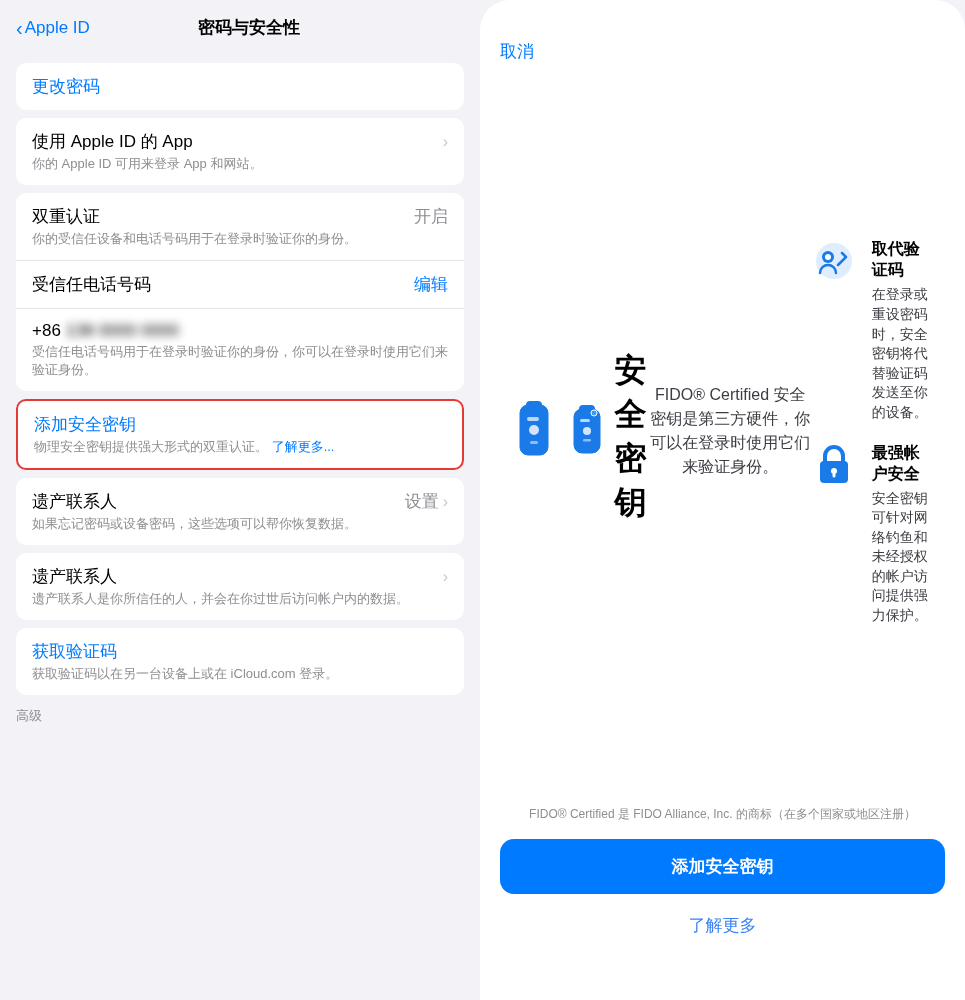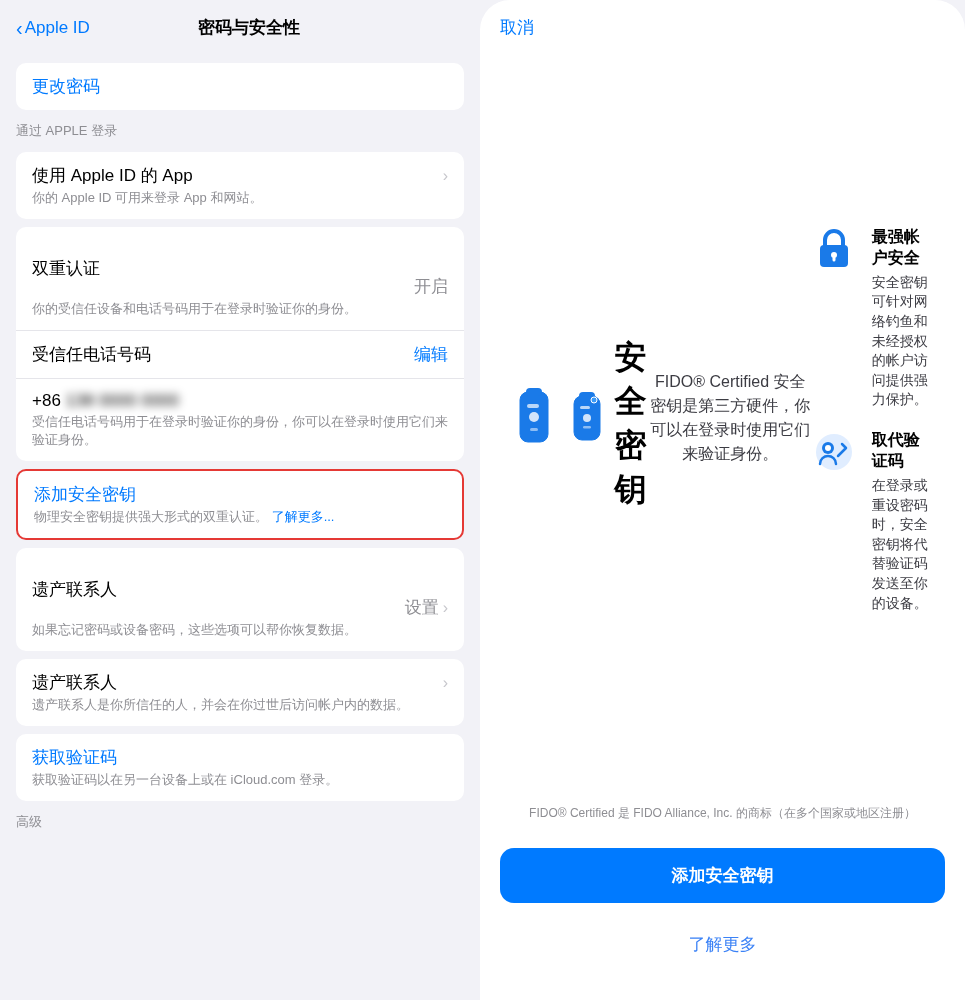--- a/index.html
+++ b/index.html
@@ -98,21 +98,20 @@
       justify-content: space-between;
       align-items: center;
     }
 
     .row-value {
       font-size: 17px;
       color: #8e8e93;
       display: flex;
       align-items: center;
       gap: 4px;
-      margin-top: 36px;
     }
 
     .chevron-right {
       color: #c7c7cc;
       font-size: 16px;
     }
 
     .edit-btn {
       color: #007aff;
       font-size: 17px;
@@ -180,20 +179,21 @@
       border-top-left-radius: 30px;
       border-top-right-radius: 30px;
       overflow: hidden;
       display: flex;
       flex-direction: column;
       position: relative;
     }
 
     .right-header {
       padding: 16px 20px 0 20px;
+      margin-top: 24px;
     }
 
     .cancel-btn {
       color: #007aff;
       font-size: 17px;
       cursor: pointer;
     }
 
     .right-content {
       flex: 1;
@@ -261,25 +261,25 @@
       margin-bottom: 4px;
     }
 
     .feature-desc {
       font-size: 14px;
       color: #3c3c43;
       line-height: 1.4;
     }
 
     .right-footer {
-      padding: 0 20px 32px 20px;
+      padding: 0 20px 51px 20px;
       display: flex;
       flex-direction: column;
       align-items: center;
-      gap: 10px;
+      gap: 0;
     }
 
     .fido-notice {
       font-size: 12px;
       color: #8e8e93;
       text-align: center;
       margin-bottom: 16px;
       padding: 0 10px;
     }
 
@@ -326,21 +326,20 @@
     <div class="page-title-left">密码与安全性</div>
   </div>
 
   <div class="spacer-8"></div>
   <div class="section-group">
     <div class="section-item">
       <span class="section-label">更改密码</span>
     </div>
   </div>
 
-  <div class="section-header-text">通过 APPLE 登录</div>
   <div class="section-group">
     <div class="section-item">
       <div class="row-with-value">
         <span class="section-label-black">使用 Apple ID 的 App</span>
         <span class="chevron-right">›</span>
       </div>
       <div class="section-sub">你的 Apple ID 可用来登录 App 和网站。</div>
     </div>
   </div>
 
@@ -433,51 +432,51 @@
         <rect x="71" y="44" width="8" height="2.5" rx="1.25" fill="#fff" opacity="0.5"></rect>
 
         <circle cx="82" cy="18" r="3" fill="#3a9af8" stroke="#fff" stroke-width="1"></circle>
       </svg>
     </div>
 
     <div class="right-title">安全密钥</div>
     <div class="right-desc">FIDO® Certified 安全密钥是第三方硬件，你可以在登录时使用它们来验证身份。</div>
 
     <div class="feature-list">
-
-      <div class="feature-item">
-        <div class="feature-icon">
-          <svg width="38" height="44" viewBox="0 0 38 44" fill="none">
-            <rect x="5" y="18" width="28" height="22" rx="4" fill="#1a7ae8"></rect>
-            <path d="M10 18V13a9 9 0 0118 0v5" stroke="#1a7ae8" stroke-width="4" stroke-linecap="round" fill="none"></path>
-            <circle cx="19" cy="28" r="3" fill="#fff"></circle>
-            <rect x="17.5" y="29.5" width="3" height="5" rx="1.5" fill="#fff"></rect>
-          </svg>
-        </div>
-        <div class="feature-text">
-          <div class="feature-title">最强帐户安全</div>
-          <div class="feature-desc">安全密钥可针对网络钓鱼和未经授权的帐户访问提供强力保护。</div>
-        </div>
-      </div>
 
       <div class="feature-item">
         <div class="feature-icon">
           <svg width="44" height="44" viewBox="0 0 44 44" fill="none">
             <circle cx="22" cy="22" r="18" fill="#e0edff"></circle>
             <circle cx="16" cy="18" r="6" fill="#1a7ae8"></circle>
             <circle cx="16" cy="18" r="3" fill="#fff"></circle>
             <path d="M8 34c0-5 4-8 8-8s8 3 8 8" stroke="#1a7ae8" stroke-width="2.5" stroke-linecap="round" fill="none"></path>
             <path d="M30 14 l4 4 l-8 8" stroke="#1a7ae8" stroke-width="2.5" stroke-linecap="round" stroke-linejoin="round" fill="none"></path>
           </svg>
         </div>
         <div class="feature-text">
           <div class="feature-title">取代验证码</div>
           <div class="feature-desc">在登录或重设密码时，安全密钥将代替验证码发送至你的设备。</div>
         </div>
       </div>
+
+      <div class="feature-item">
+        <div class="feature-icon">
+          <svg width="38" height="44" viewBox="0 0 38 44" fill="none">
+            <rect x="5" y="18" width="28" height="22" rx="4" fill="#1a7ae8"></rect>
+            <path d="M10 18V13a9 9 0 0118 0v5" stroke="#1a7ae8" stroke-width="4" stroke-linecap="round" fill="none"></path>
+            <circle cx="19" cy="28" r="3" fill="#fff"></circle>
+            <rect x="17.5" y="29.5" width="3" height="5" rx="1.5" fill="#fff"></rect>
+          </svg>
+        </div>
+        <div class="feature-text">
+          <div class="feature-title">最强帐户安全</div>
+          <div class="feature-desc">安全密钥可针对网络钓鱼和未经授权的帐户访问提供强力保护。</div>
+        </div>
+      </div>
     </div>
   </div>
 
   <div class="right-footer">
     <div class="fido-notice">FIDO® Certified 是 FIDO Alliance, Inc. 的商标（在多个国家或地区注册）</div>
     <button class="add-key-btn">添加安全密钥</button>
     <button class="learn-more-btn">了解更多</button>
   </div>
 </div>
 

